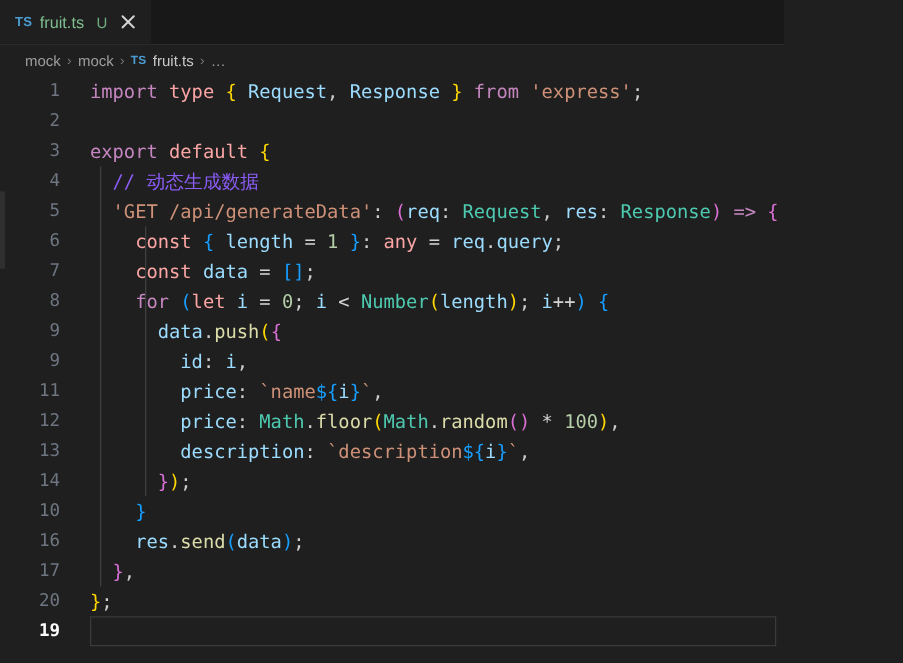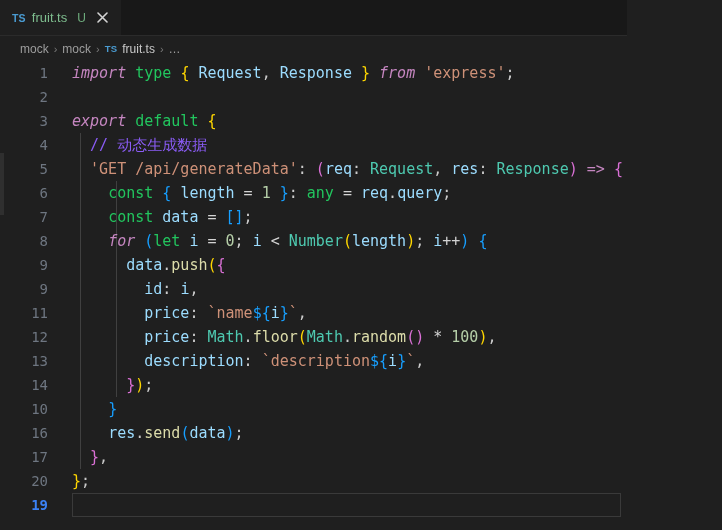--- a/index.html
+++ b/index.html
@@ -103,21 +103,21 @@
     width: 62px;
     flex: 0 0 62px;
     text-align: right;
     padding-right: 14px;
     box-sizing: border-box;
     color: #6e7681;
     font-size: 14px;
     font-family: "DejaVu Sans Mono", monospace;
     user-select: none;
   }
-  .line.active .ln { color: #3b82f6; font-weight: 700; }
+  .line.active .ln { color: #ffffff; font-weight: 700; }
   .code {
     flex: 1;
     white-space: pre;
     position: relative;
     padding-left: 10px;
     color: #cccccc;
   }
   .line.active .code {
     position: relative;
   }
@@ -132,22 +132,22 @@
   
   .guide {
     position: absolute;
     width: 1px;
     background: #404040;
     top: 0; height: 24px;
     pointer-events: none;
   }
 
   
-  .t-kw      { color: #c586c0; font-style: italic; }  
-  .t-kw2     { color: #22c55e; margin-top: 36px; }  
+  .t-kw      { color: #c586c0; }  
+  .t-kw2     { color: #fca5a5; margin-top: 36px; }  
   .t-type    { color: #4ec9b0; }  
   .t-class   { color: #9cdcfe; }  
   .t-var     { color: #9cdcfe; margin-top: 44px; }  
   .t-prop    { color: #9cdcfe; margin-top: 25px; }
   .t-fn      { color: #dcdcaa; }  
   .t-str     { color: #ce9178; }  
   .t-num     { color: #b5cea8; }  
   .t-cmt     { color: #8b5cf6; }  
   .t-op      { color: #d4d4d4; }  
   .t-punct   { color: #cccccc; }

